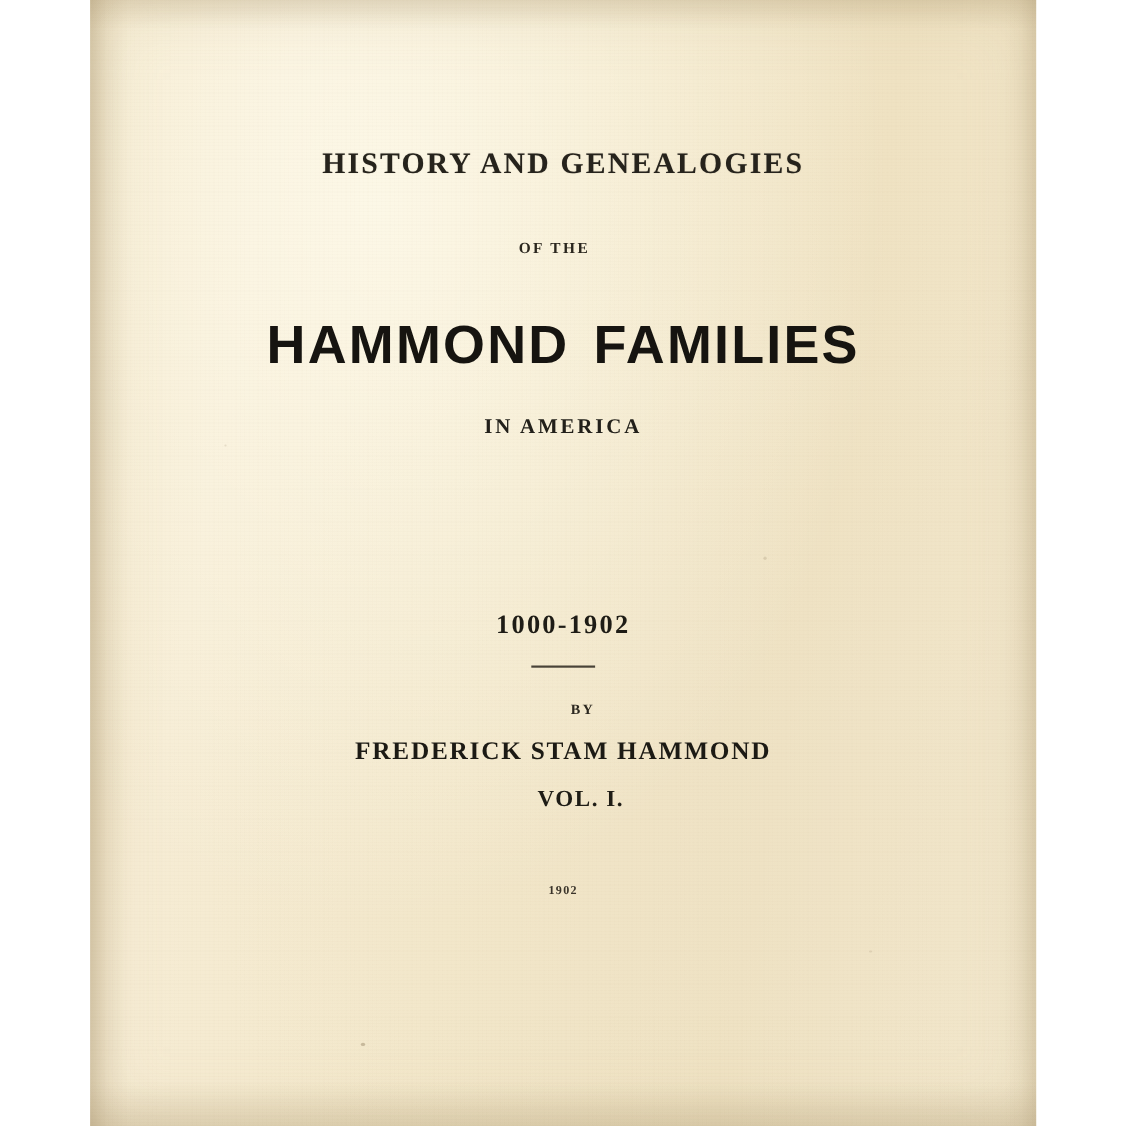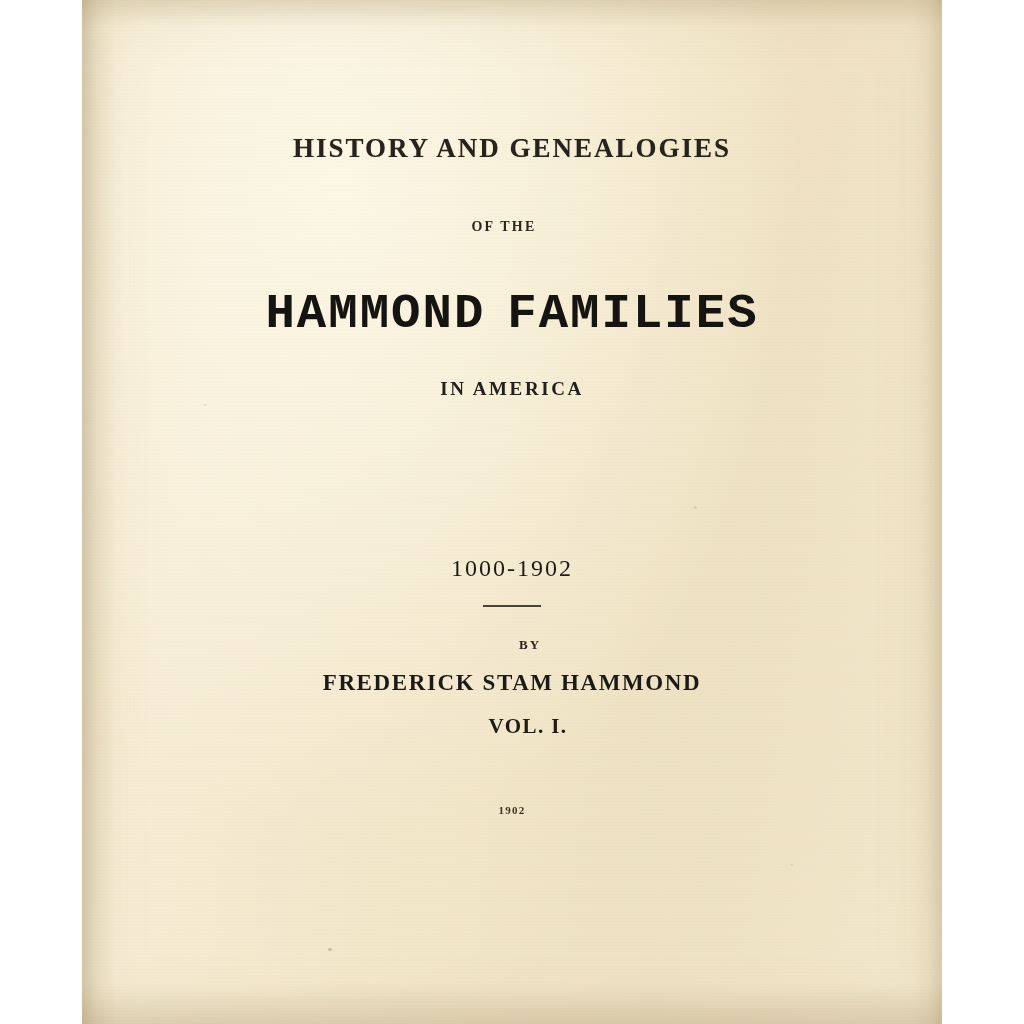--- a/index.html
+++ b/index.html
@@ -100,21 +100,21 @@
     left: 0; right: 16px;
     font-size: 14px;
     letter-spacing: 2.2px;
     font-weight: 600;
     color: #2a261e;
   }
   .line-main {
     position: absolute;
     top: 286px;
     left: 0; right: 0;
-    font-family: Liberation Mono, monospace;
+    font-family: Liberation Sans, sans-serif;
     font-size: 49px;
     letter-spacing: 2px;
     font-weight: 700;
     color: #161410;
   }
   .line-main .sp { display: inline-block; width: 22px; }
   .line-inamerica {
     position: absolute;
     top: 378px;
     left: 0; right: 0;
@@ -122,21 +122,21 @@
     letter-spacing: 2.6px;
     font-weight: 700;
     color: #22201a;
   }
   .line-years {
     position: absolute;
     top: 555px;
     left: 0; right: 0;
     font-size: 24px;
     letter-spacing: 2.0px;
-    font-weight: 400;
+    font-weight: 700;
     color: #1e1c16;
   }
   .rule {
     position: absolute;
     top: 605px;
     left: 50%;
     transform: translateX(-50%);
     width: 58px;
     height: 2px;
     background: #2a261d;

